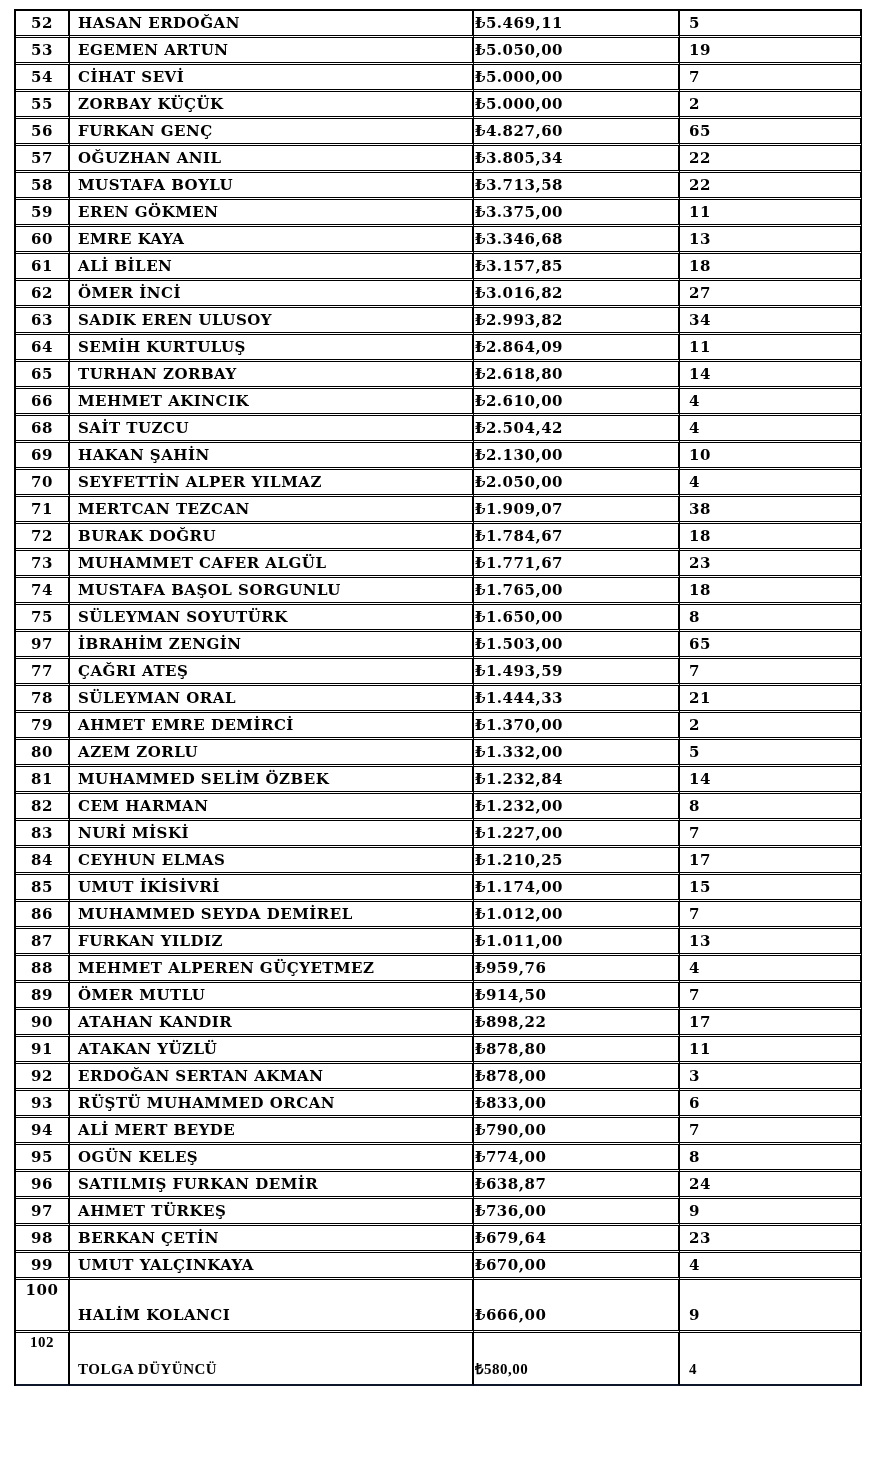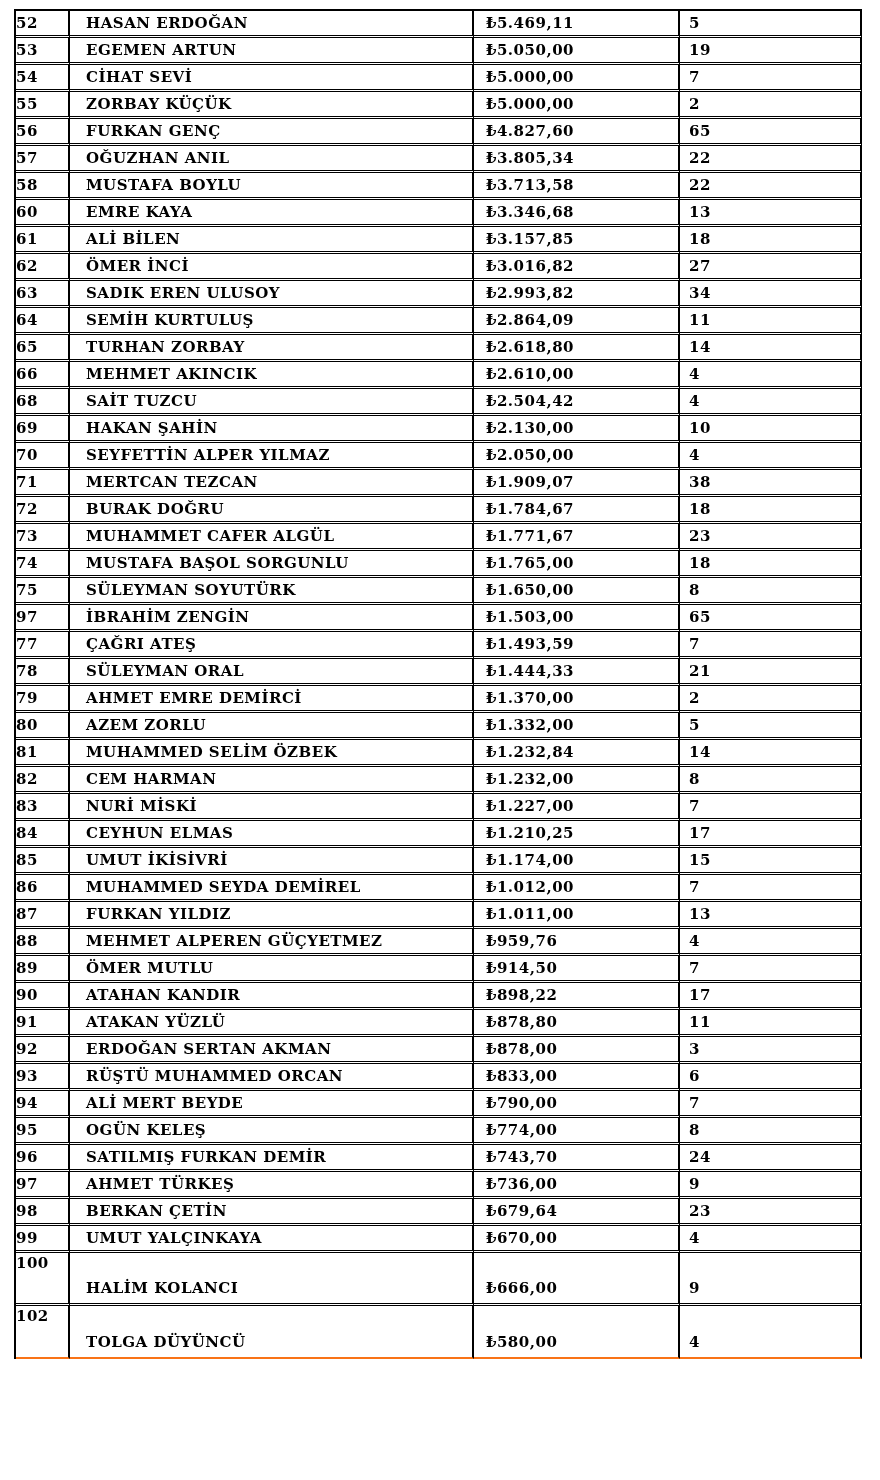--- a/index.html
+++ b/index.html
@@ -47,25 +47,26 @@
   tr.row-tall td {
     height: 53px;
     vertical-align: bottom;
     padding-bottom: 6px;
   }
   tr.row-tall td.c-rank {
     vertical-align: top;
     padding-top: 1px;
   }
   tr:last-child td {
-    border-bottom: 2px solid #f97316;
-  }
-  td.c-rank   { text-align: left; margin-top: 28px; }
-  td.c-name   { padding-left: 16px; }
-  td.c-amount { padding-left: 12px; }
+    border-bottom: 2px solid #0f172a;
+    font-family: Liberation Serif, serif;
+  }
+  td.c-rank   { text-align: center; margin-top: 28px; }
+  td.c-name   { padding-left: 8px; }
+  td.c-amount { padding-left: 1px; }
   td.c-count  { padding-left: 9px; }
 </style>
 </head>
 <body>
 
 <div class="page">
   <table class="data-table">
     <colgroup>
       <col class="col-rank">
       <col class="col-name">
@@ -109,20 +110,26 @@
     <td class="c-amount">₺3.805,34</td>
     <td class="c-count">22</td>
   </tr>
         <tr class="row-normal">
     <td class="c-rank">58</td>
     <td class="c-name">MUSTAFA BOYLU</td>
     <td class="c-amount">₺3.713,58</td>
     <td class="c-count">22</td>
   </tr>
         <tr class="row-normal">
+    <td class="c-rank">59</td>
+    <td class="c-name">EREN GÖKMEN</td>
+    <td class="c-amount">₺3.375,00</td>
+    <td class="c-count">11</td>
+  </tr>
+        <tr class="row-normal">
     <td class="c-rank">60</td>
     <td class="c-name">EMRE KAYA</td>
     <td class="c-amount">₺3.346,68</td>
     <td class="c-count">13</td>
   </tr>
         <tr class="row-normal">
     <td class="c-rank">61</td>
     <td class="c-name">ALİ BİLEN</td>
     <td class="c-amount">₺3.157,85</td>
     <td class="c-count">18</td>
@@ -321,21 +328,21 @@
   </tr>
         <tr class="row-normal">
     <td class="c-rank">95</td>
     <td class="c-name">OGÜN KELEŞ</td>
     <td class="c-amount">₺774,00</td>
     <td class="c-count">8</td>
   </tr>
         <tr class="row-normal">
     <td class="c-rank">96</td>
     <td class="c-name">SATILMIŞ FURKAN DEMİR</td>
-    <td class="c-amount">₺743,70</td>
+    <td class="c-amount">₺638,87</td>
     <td class="c-count">24</td>
   </tr>
         <tr class="row-normal">
     <td class="c-rank">97</td>
     <td class="c-name">AHMET TÜRKEŞ</td>
     <td class="c-amount">₺736,00</td>
     <td class="c-count">9</td>
   </tr>
         <tr class="row-normal">
     <td class="c-rank">98</td>

